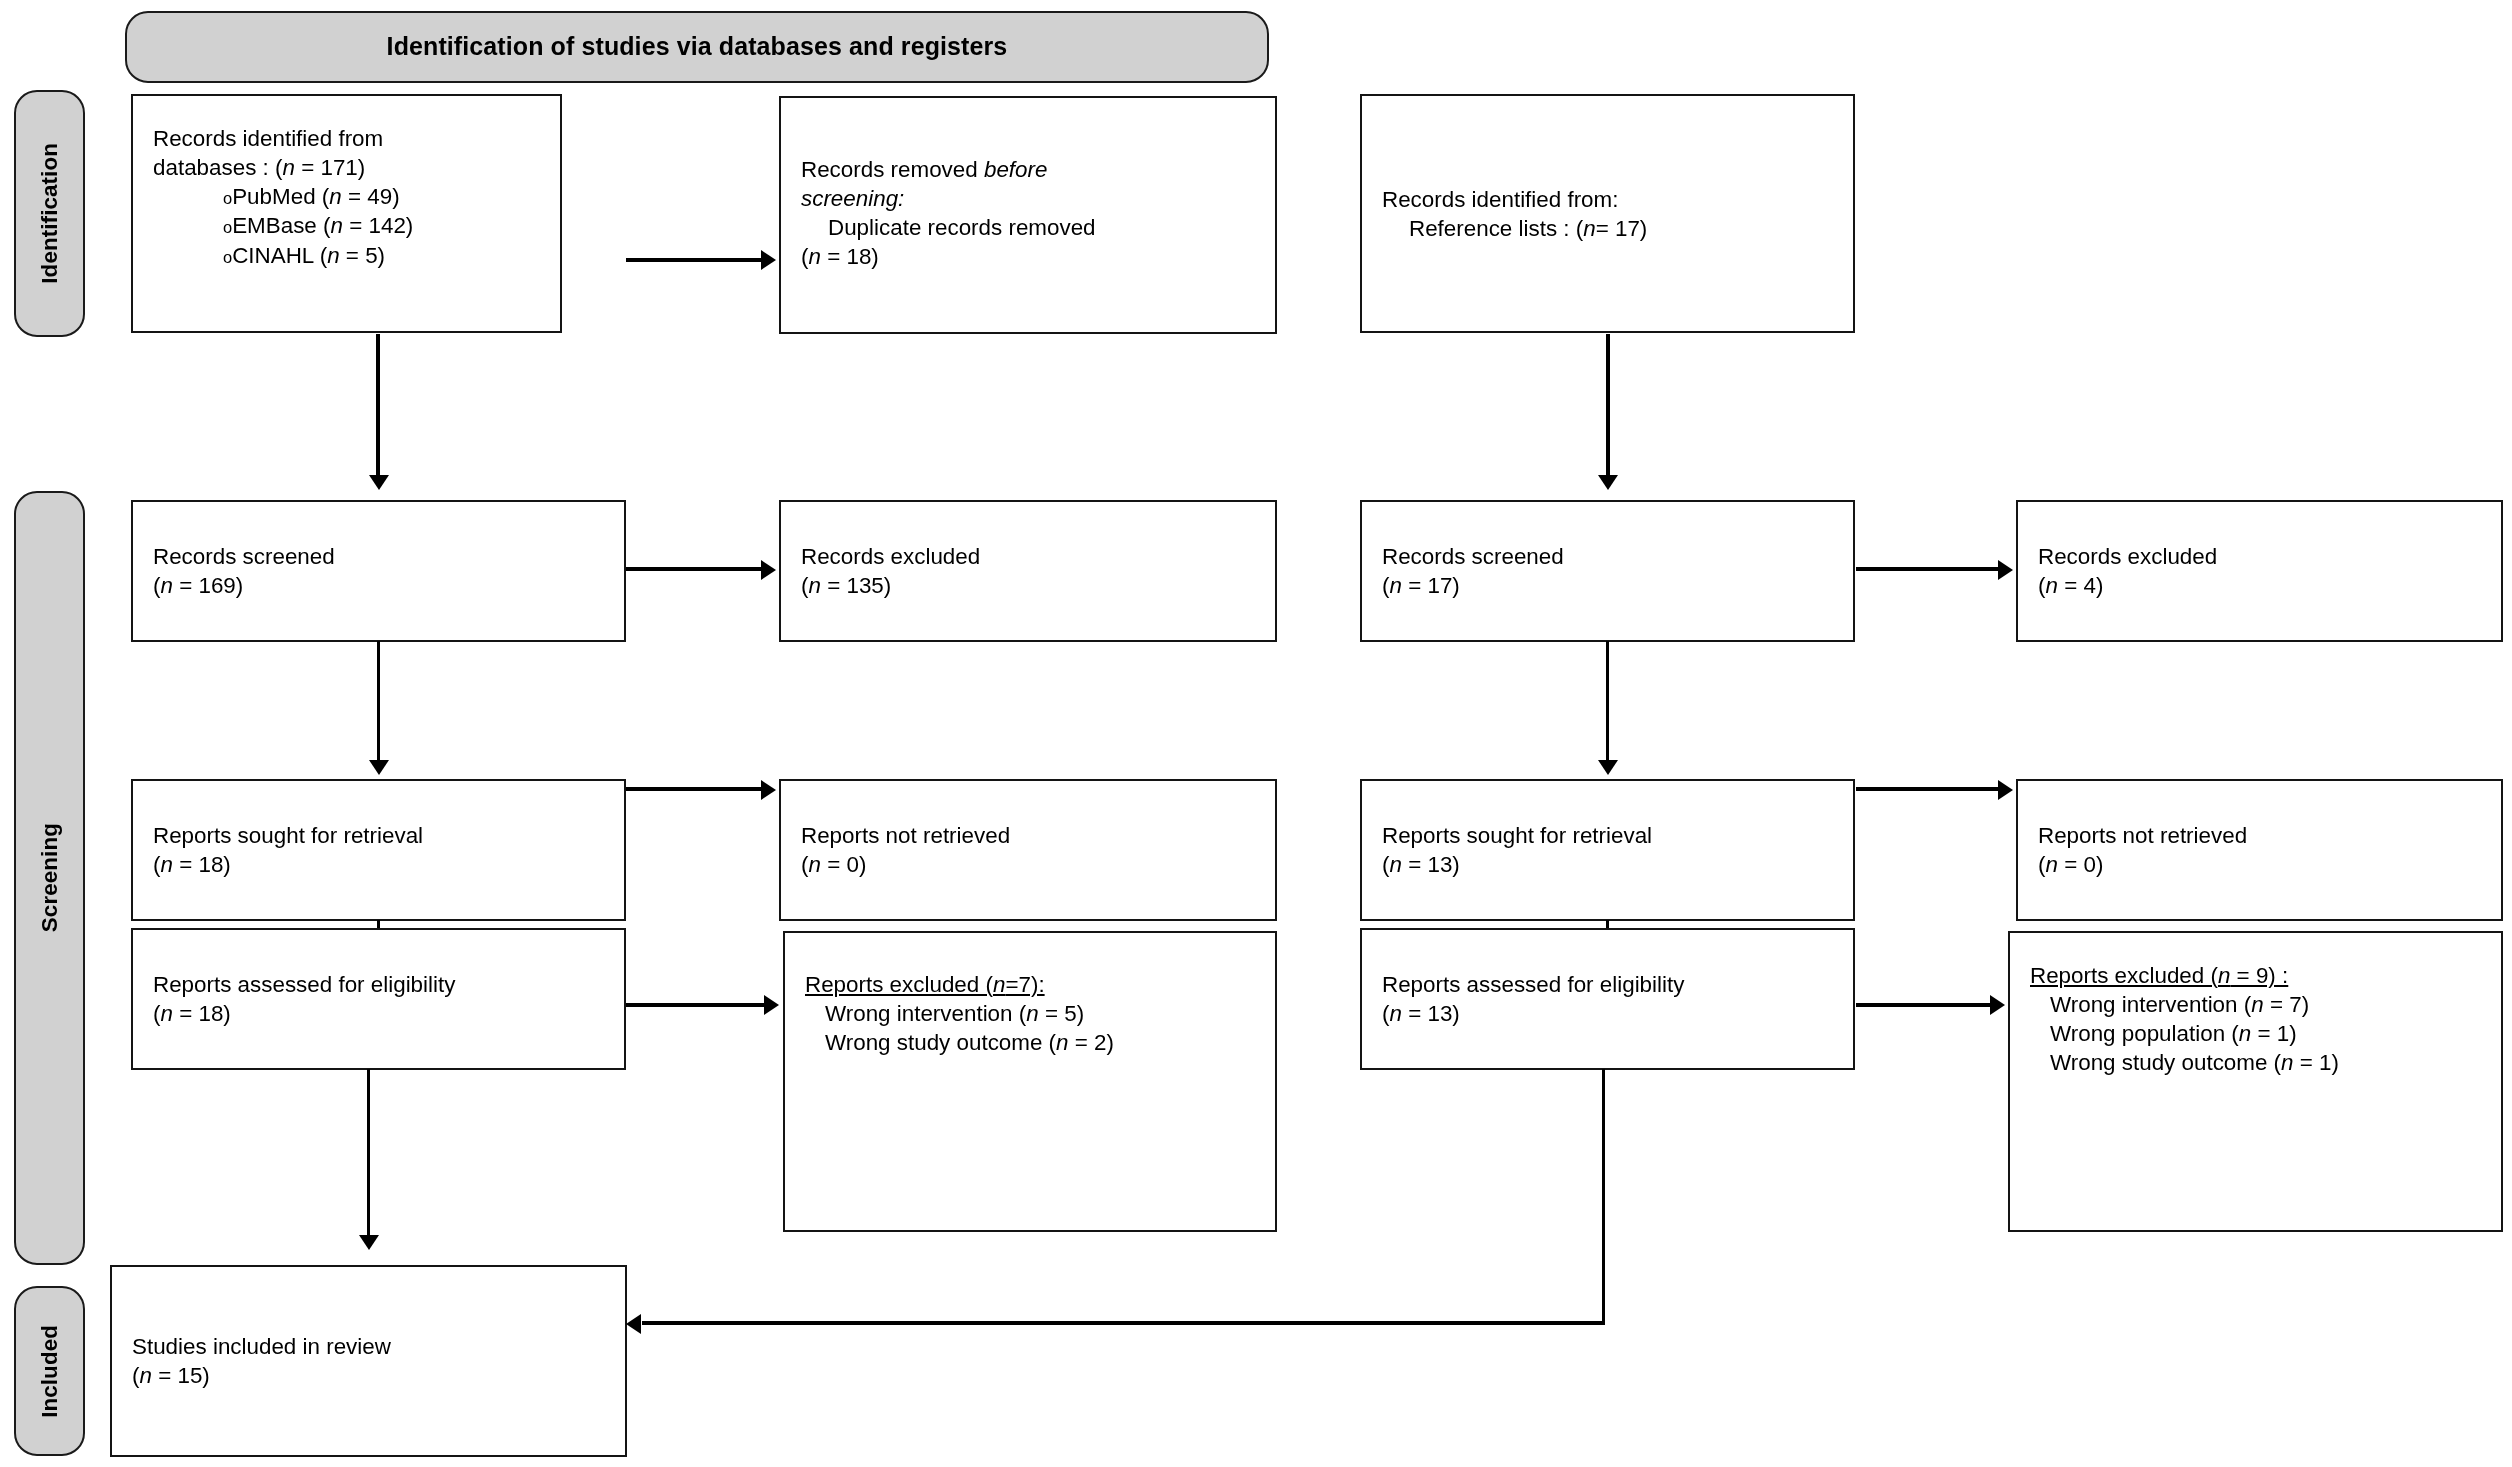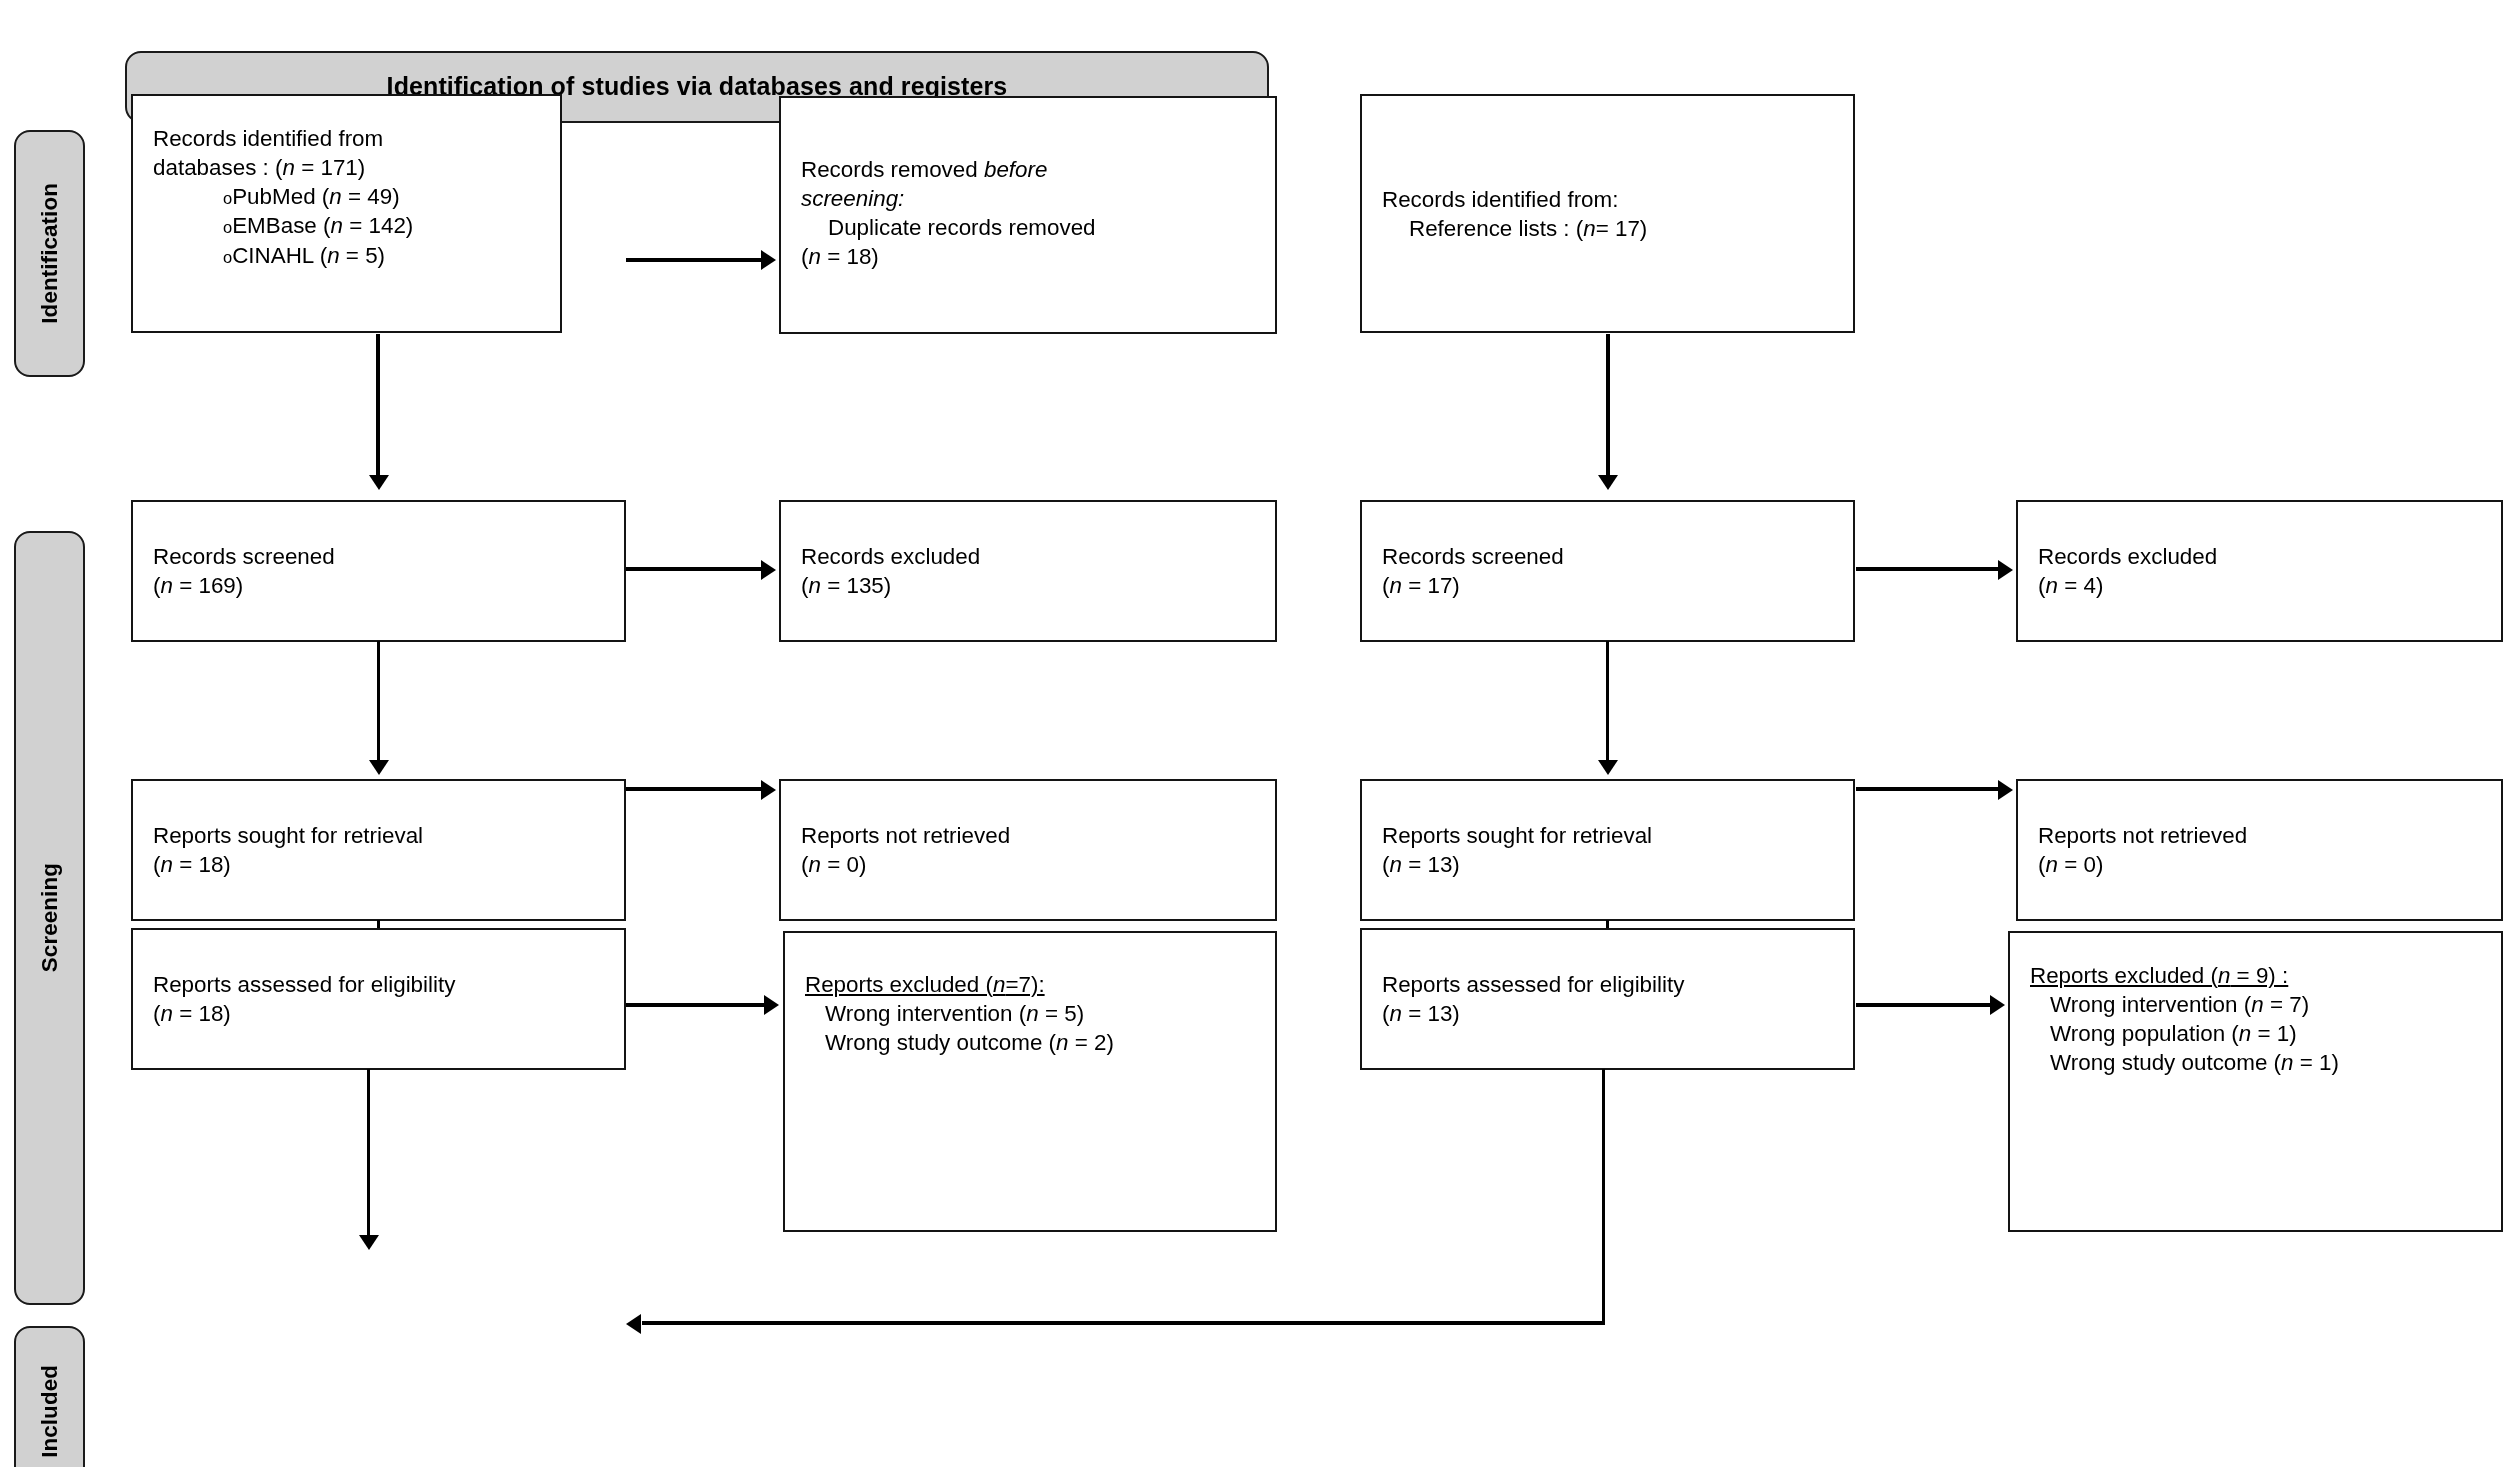--- a/index.html
+++ b/index.html
@@ -4,23 +4,23 @@
 <style>
   html,body{margin:0;padding:0;background:#ffffff;}
   body{font-family:"Liberation Sans","DejaVu Sans",sans-serif;}
   #stage{position:relative;width:2512px;height:1468px;background:#ffffff;overflow:hidden;}
 
   
   .phase-bar{
     position:absolute;
     background:#d1d1d1;
     border:2.4px solid #1a1a1a;
-    border-radius:16px;
+    border-radius:23px;
     box-sizing:border-box;
-    display:flex;align-items:center;justify-content:center;margin-top:40px;
+    display:flex;align-items:center;justify-content:center;
   }
   .phase-bar .lbl{
     font-weight:bold;
     color:#000;
     letter-spacing:0.1px;
     white-space:nowrap;
   }
   .side-bar .lbl{
     writing-mode:vertical-rl;
     transform:rotate(180deg);
@@ -238,20 +238,26 @@
       <div class="indent1"><span>Wrong study outcome (</span><span class="ital">n</span><span> = 1)</span></div>
     </div>
   </div>
 
   <div class="hline" style="left:626px;top:1003px;width:140px;"></div>
   <div class="arrow-r" style="left:764px;top:995px;"></div>
 
   <div class="hline" style="left:1856px;top:1003px;width:137px;"></div>
   <div class="arrow-r" style="left:1990px;top:995px;"></div>
 
+  <div class="pbox" style="left:110px;top:1265px;width:517px;height:192px;">
+    <div class="inner mid" style="font-size:22.4px;">
+      <div>Studies included in review</div>
+      <div><span>(</span><span class="ital">n</span><span> = 15)</span></div>
+    </div>
+  </div>
 
   <div class="vline-thin" style="left:367px;top:1069px;height:170px;"></div>
   <div class="arrow-d" style="left:359px;top:1235px;"></div>
 
   <div class="vline-thin" style="left:1602px;top:1069px;height:255px;"></div>
   <div class="hline" style="left:642px;top:1321px;width:963px;"></div>
   <div class="arrow-l" style="left:626px;top:1314px;"></div>
 
 </div>
 

